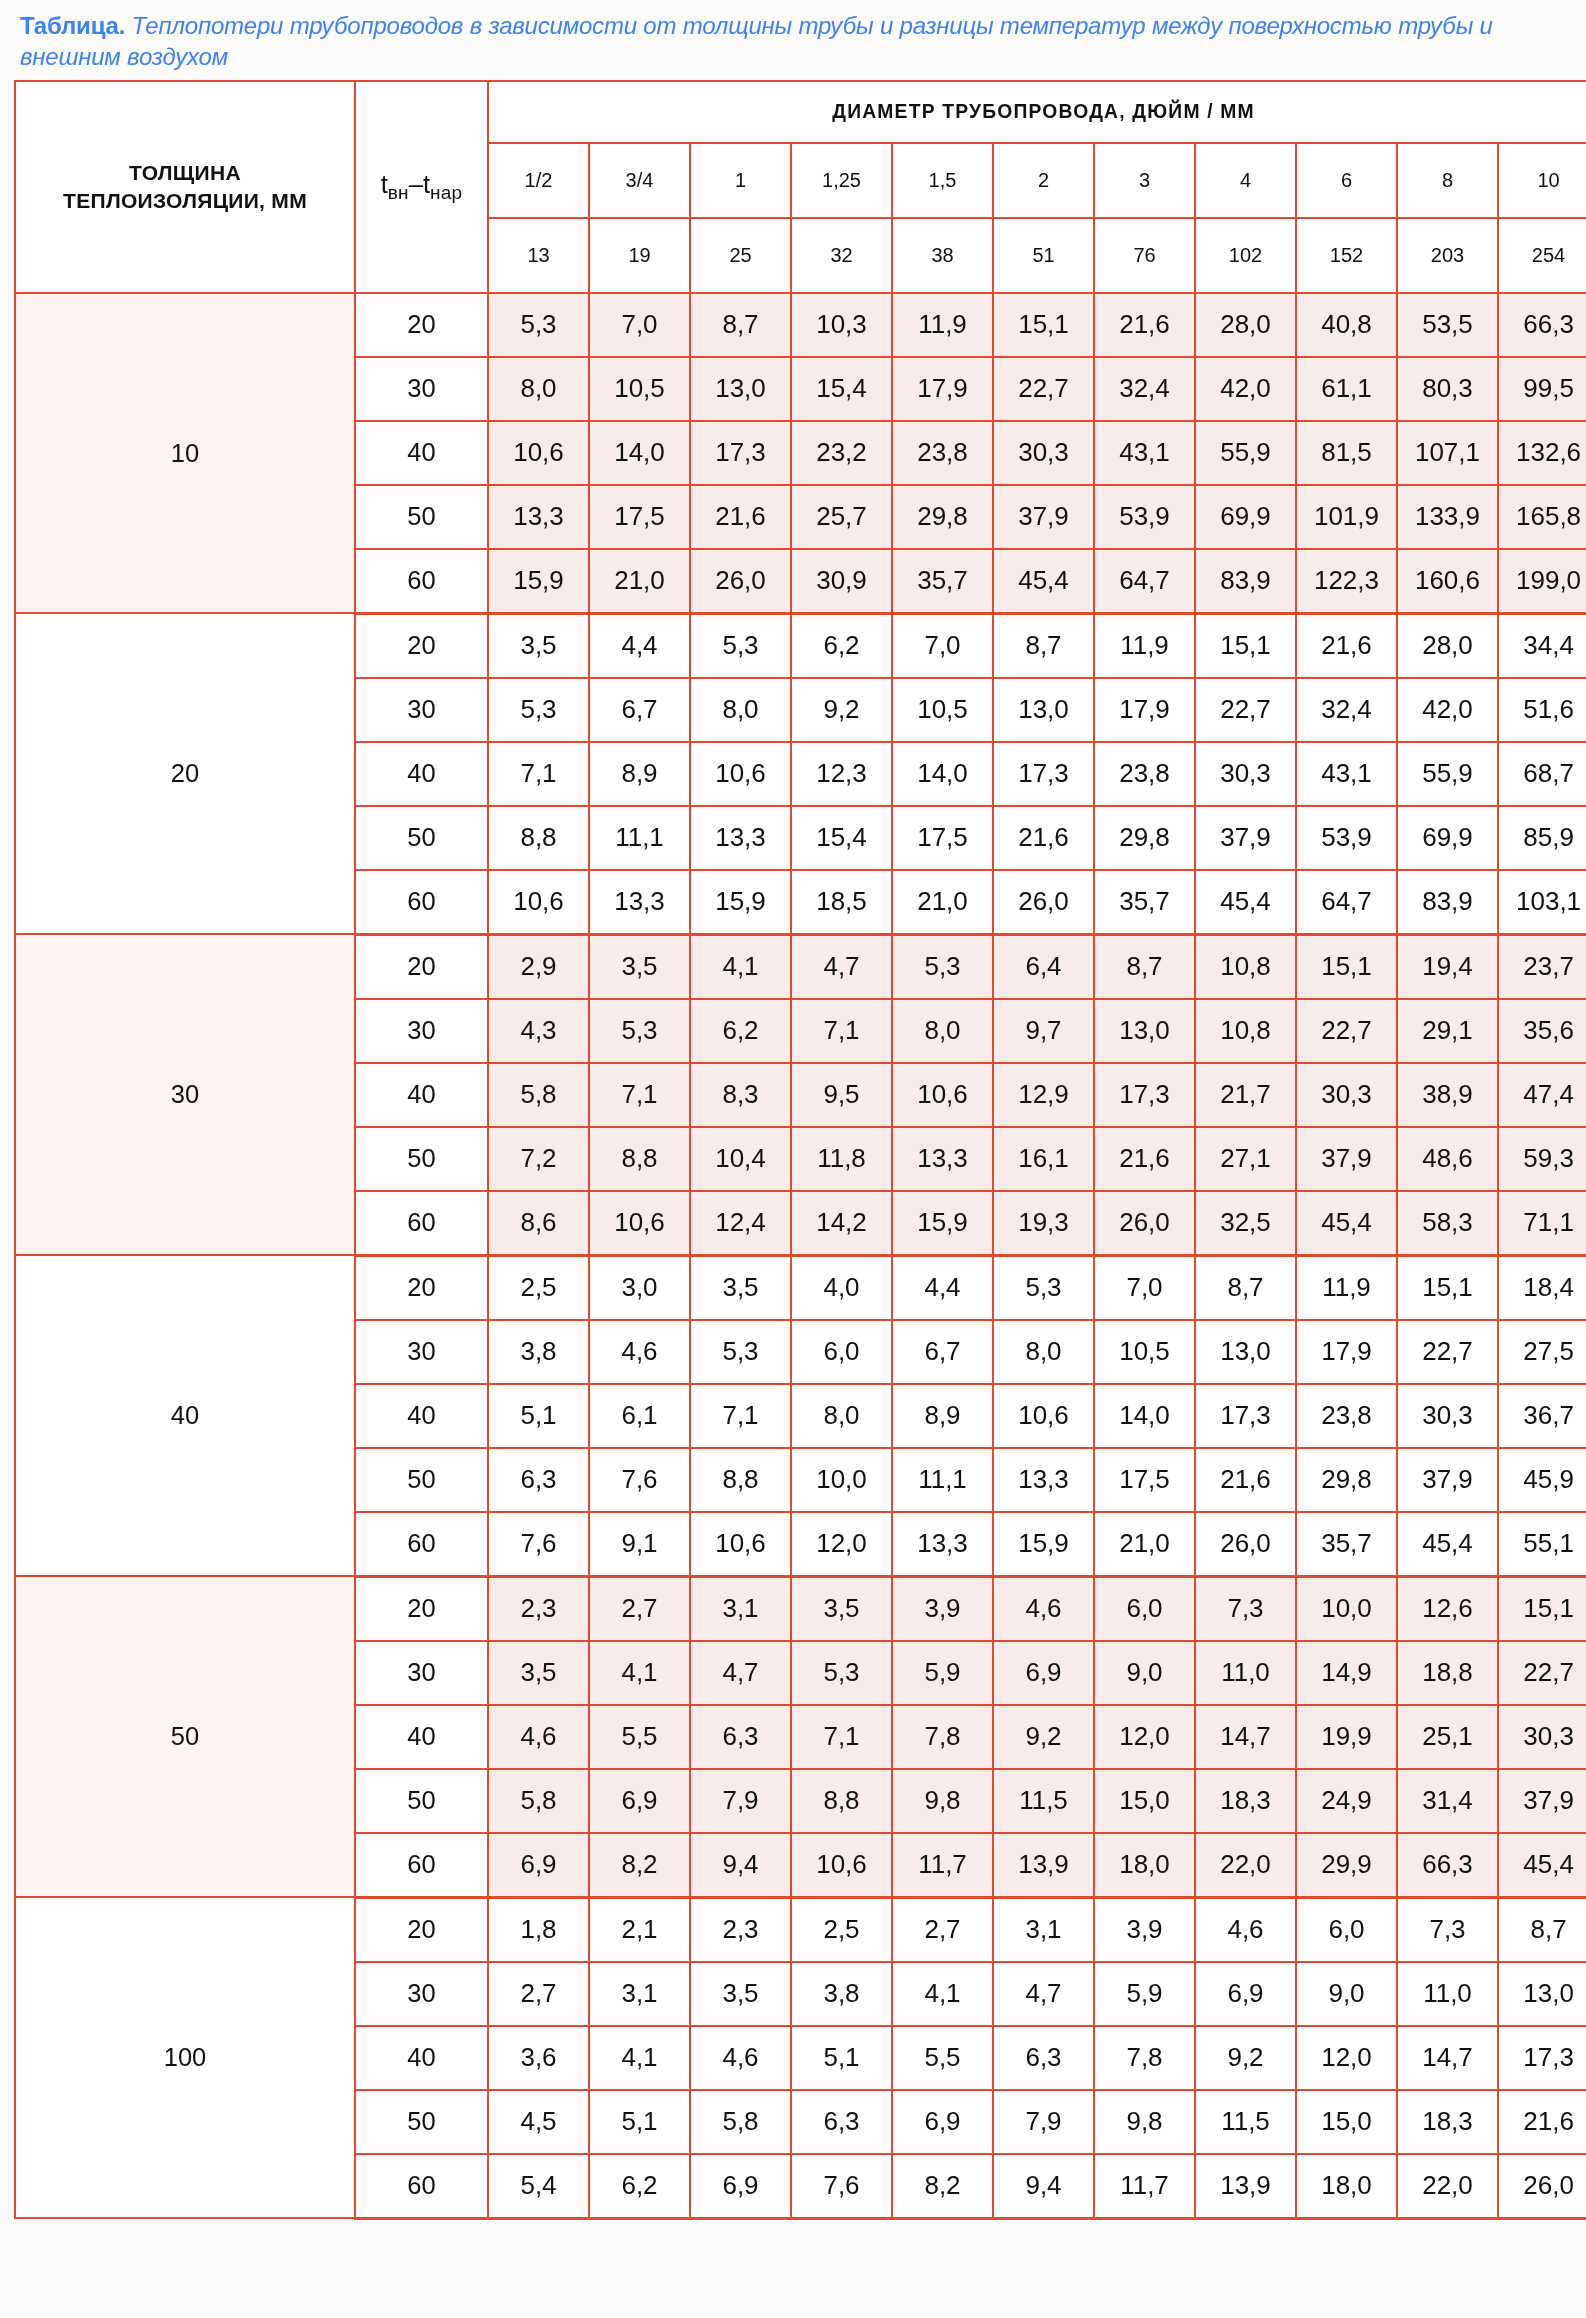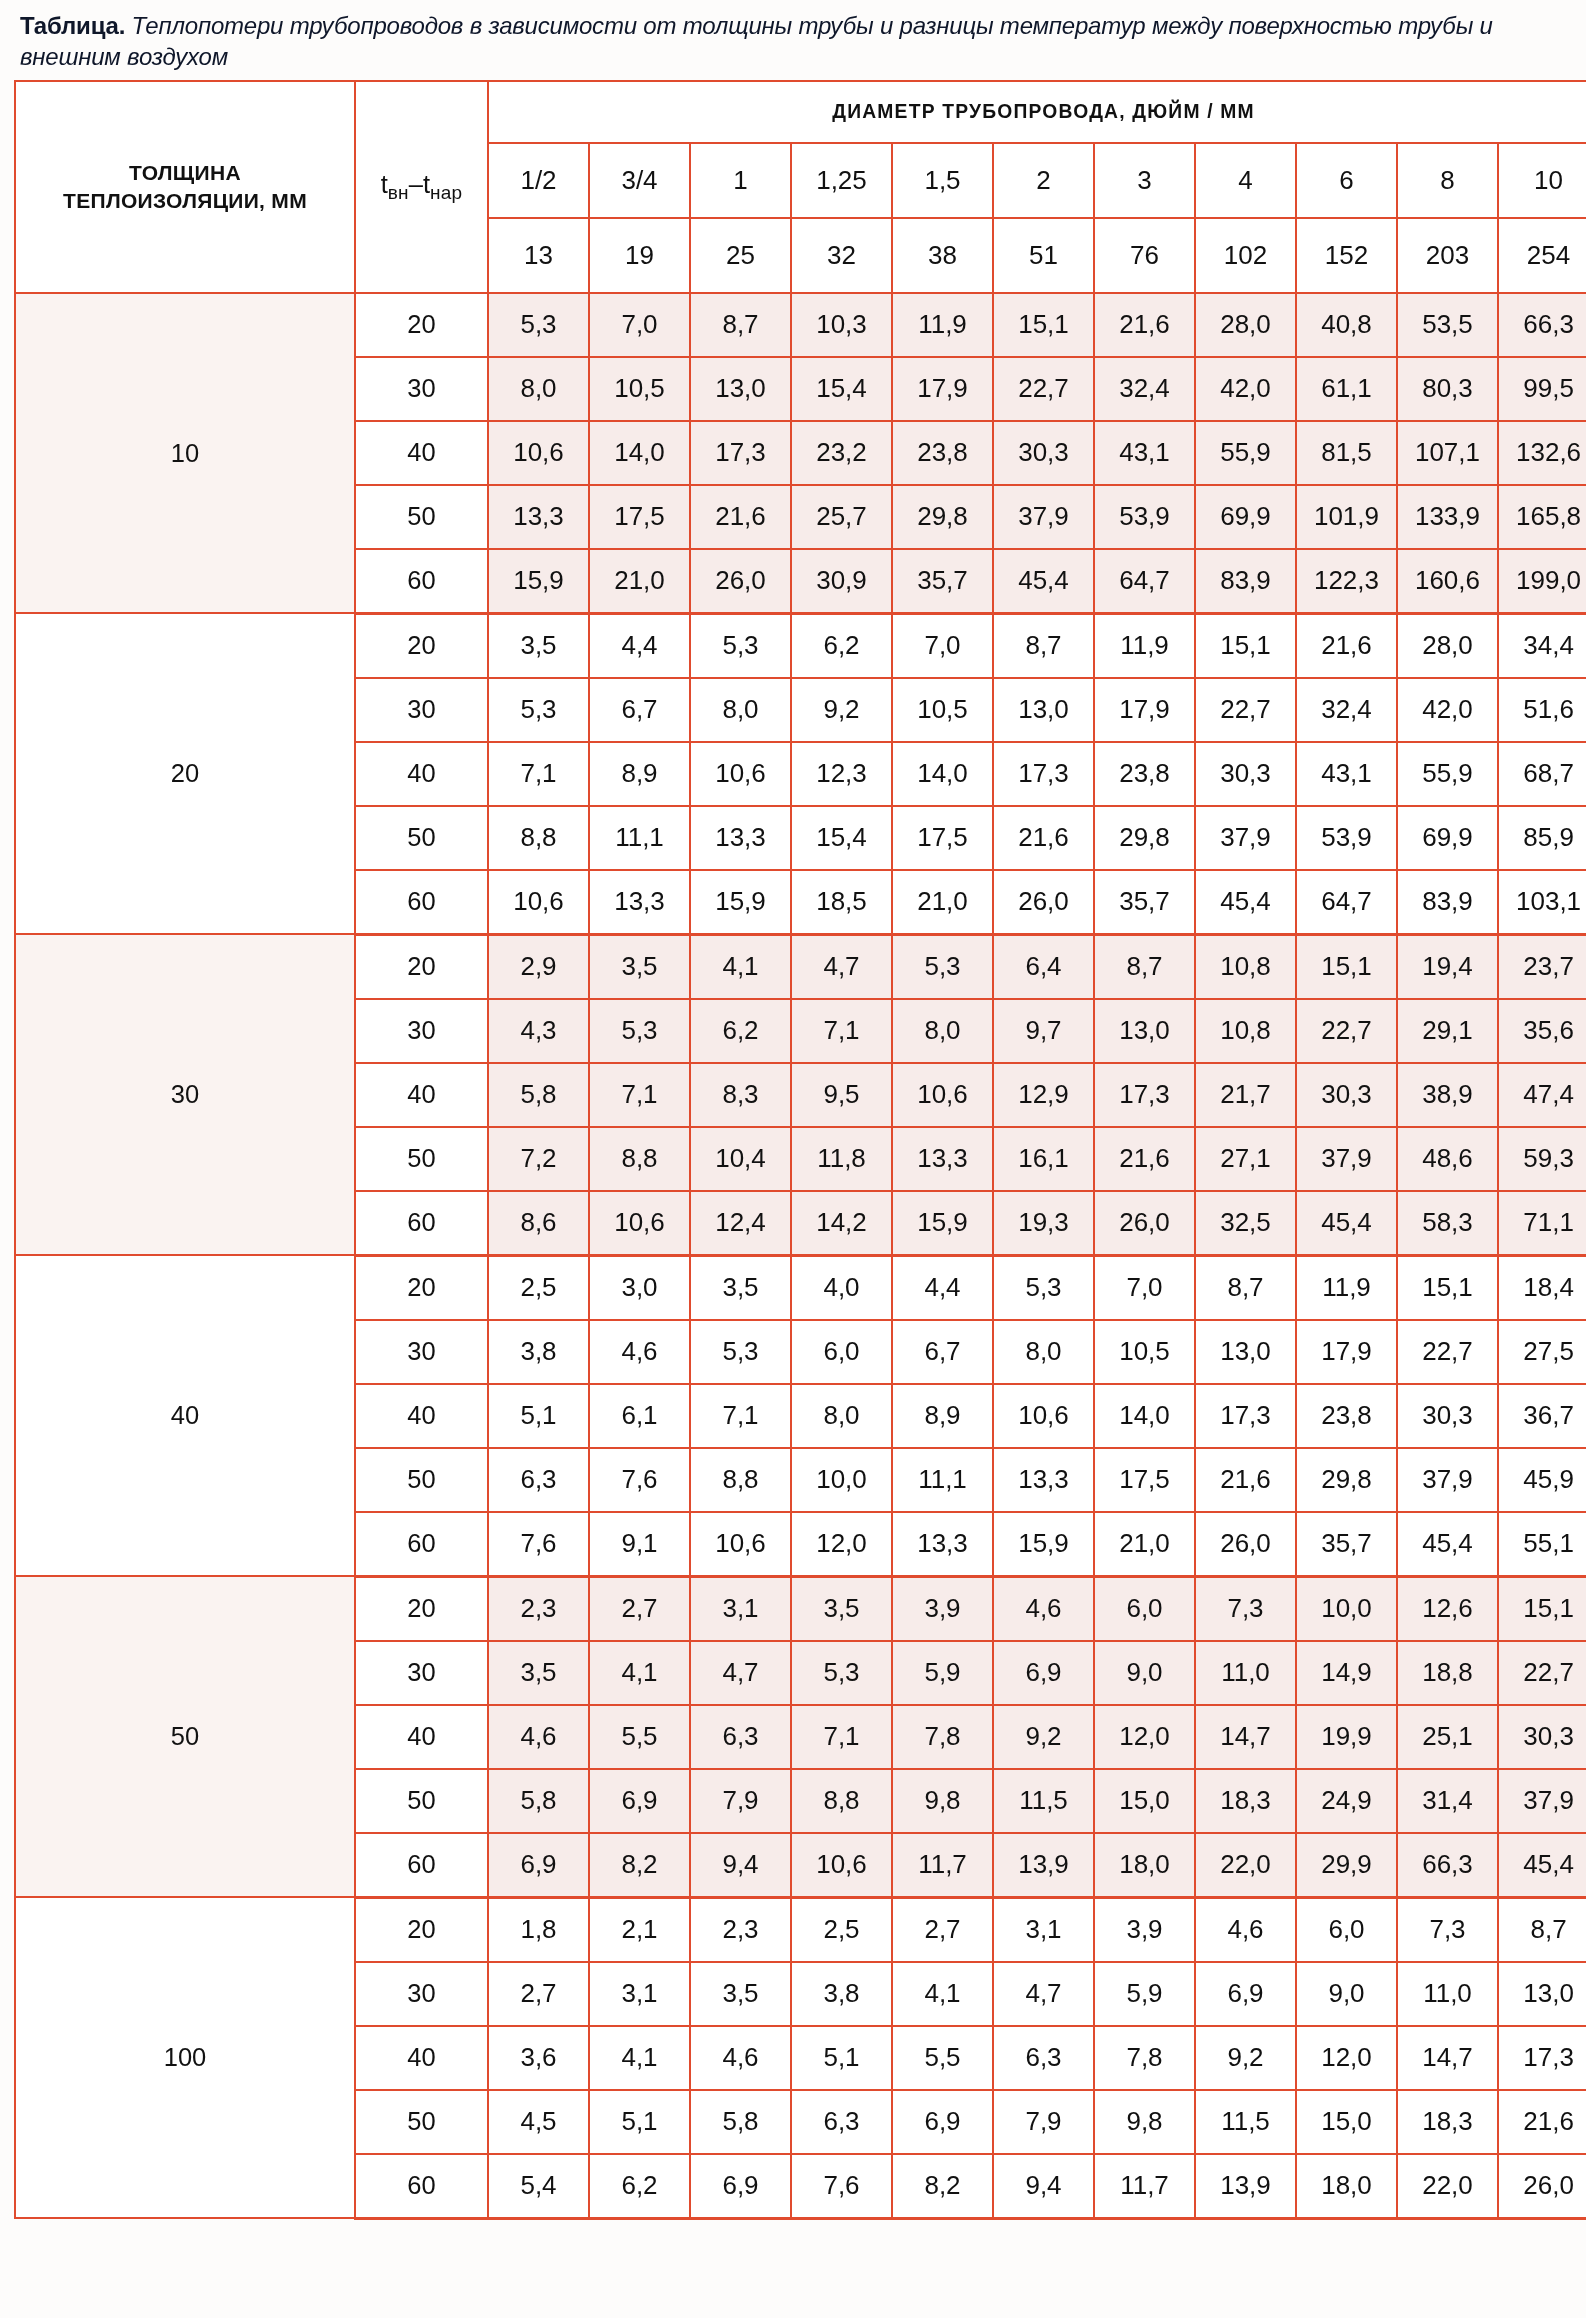--- a/index.html
+++ b/index.html
@@ -23,21 +23,21 @@
     padding: 0;
     box-sizing: border-box;
   }
 
   
   .caption {
     padding: 10.8px 20px 7.7px 20px;
     font-size: 24px;
     line-height: 1.28;
     font-style: italic;
-    color: #0f172a;
+    color: #3b82f6;
     letter-spacing: -0.2px;
   }
   .caption .cap-label {
     font-style: normal;
     font-weight: bold;
   }
 
   
   .table-wrap {
     padding: 0 12.4px 0 14px;
@@ -79,21 +79,21 @@
   }
   th.span-head {
     height: 60px;
     font-size: 19.3px;
     font-weight: bold;
     letter-spacing: 1.2px;
     color: #111;
   }
   th.inch, th.mm {
     height: 73px;
-    font-size: 26px;
+    font-size: 20px;
     font-weight: normal;
     color: #111;
   }
   th.inch { }
   th.mm { }
 
   
   td.thick-cell {
     font-size: 25.5px;
     color: #111;

